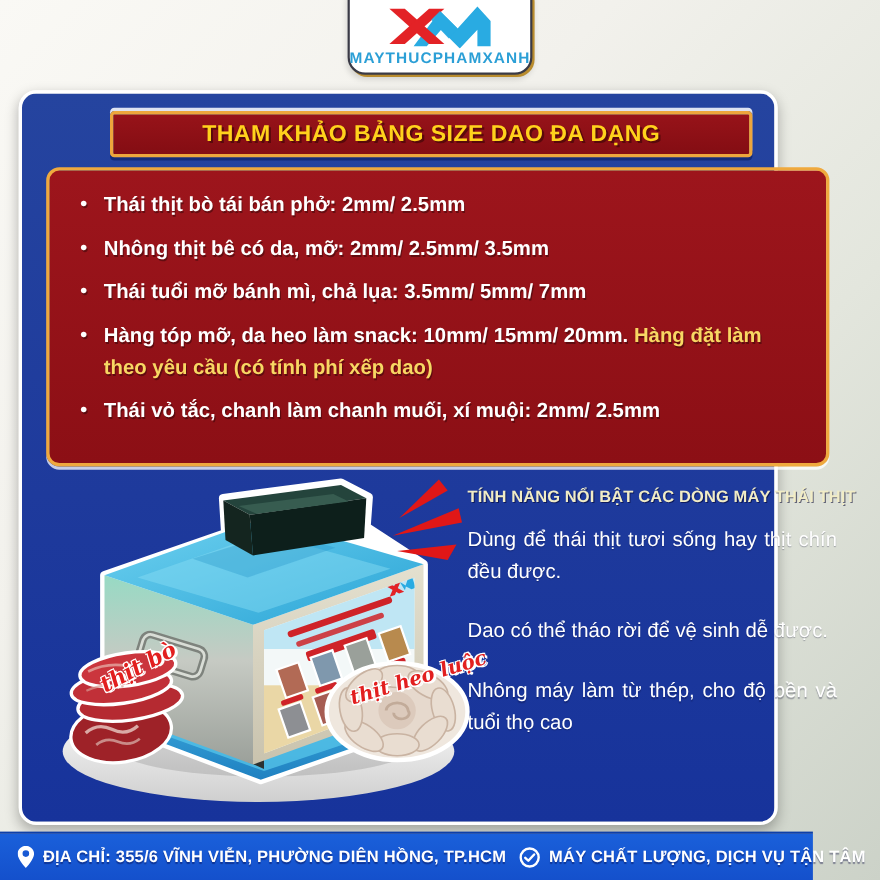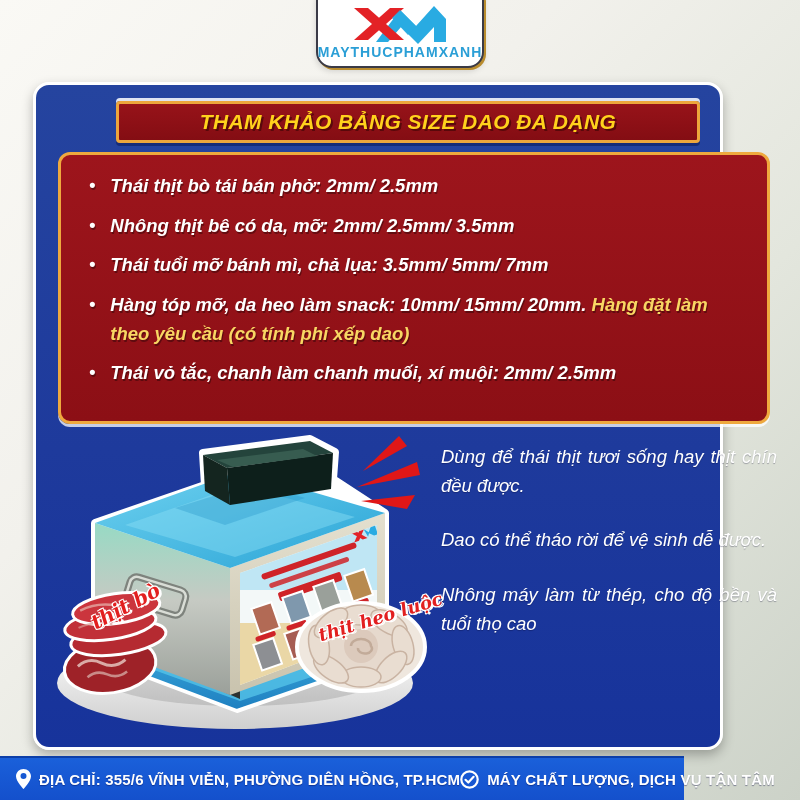--- a/index.html
+++ b/index.html
@@ -12,24 +12,24 @@
   .logo-card{
     position:absolute;left:316px;top:-16px;width:168px;height:84px;
     background:#fff;border:2px solid #3a3a46;border-radius:16px;
     box-shadow:2px 2px 0 #b98c2e, 0 3px 6px rgba(0,0,0,.15);
     display:flex;flex-direction:column;align-items:center;justify-content:flex-end;
     padding-bottom:6px;box-sizing:border-box;z-index:9;
   }
   .logo-text{font-size:14px;font-weight:bold;color:#2b9fd6;letter-spacing:1px;}
   
   .panel{
-    position:absolute;left:33px;top:82px;width:690px;height:668px;box-sizing:border-box;
+    position:absolute;left:17px;top:82px;width:690px;height:668px;box-sizing:border-box;
     background:linear-gradient(180deg,#25449f 0%,#1e3a9c 55%,#17339b 100%);
     border:3px solid #ffffff;border-radius:16px;
-    box-shadow:0 5px 12px rgba(0,0,0,.28);z-index:1;font-style:italic;
+    box-shadow:0 5px 12px rgba(0,0,0,.28);z-index:1;
   }
   
   .banner{
     position:absolute;left:80px;top:16px;width:584px;height:42px;box-sizing:border-box;
     background:linear-gradient(180deg,#971319,#840d13);
     border:3px solid #eda63c;border-radius:4px;
     box-shadow:0 -3px 0 rgba(255,255,255,.85),0 3px 0 rgba(10,25,90,.55);
     display:flex;align-items:center;justify-content:center;
   }
   .banner-text{
@@ -63,25 +63,25 @@
   .machine-wrap{position:absolute;left:55px;top:433px;width:380px;height:300px;z-index:3;}
   .meat-label{
     position:absolute;color:#e21f1f;font-family:"DejaVu Serif",serif;
     font-style:italic;font-weight:bold;font-size:20px;white-space:nowrap;z-index:4;
     text-shadow:-1px -1px 0 #fff,1px -1px 0 #fff,-1px 1px 0 #fff,1px 1px 0 #fff,2px 2px 0 #fff;
   }
   .label-left{left:88px;top:594px;transform:rotate(-28deg);}
   .label-right{left:316px;top:606px;transform:rotate(-17deg);font-size:18px;}
   
   .footer{
-    position:absolute;left:0;top:756px;width:684px;height:44px;box-sizing:border-box;
+    position:absolute;left:0;top:756px;width:739px;height:44px;box-sizing:border-box;
     background:linear-gradient(180deg,#1a60da 0%,#1450cc 100%);
     border-top:2px solid #0d3fa8;
     display:flex;align-items:center;justify-content:space-between;
-    padding:0 16px;z-index:8;
+    padding:0 16px;z-index:8;gap:12px;
   }
   .footer-group{display:flex;align-items:center;gap:8px;}
   .footer-text{color:#fff;font-weight:bold;font-size:15px;letter-spacing:.2px;white-space:nowrap;
                text-shadow:0 1px 1px rgba(0,0,60,.4);}
   .ficon{display:flex;align-items:center;}
 </style>
 </head>
 <body>
 
 <div class="logo-card">
@@ -119,20 +119,21 @@
       <span class="dot">•</span>
       <span class="li-text"><span>Hàng tóp mỡ, da heo làm snack: 10mm/ 15mm/ 20mm. </span><span class="hl">Hàng đặt làm theo yêu cầu (có tính phí xếp dao)</span></span>
     </div>
     <div class="li">
       <span class="dot">•</span>
       <span class="li-text"><span>Thái vỏ tắc, chanh làm chanh muối, xí muội: 2mm/ 2.5mm</span><span class="hl"></span></span>
     </div>
   </div>
 
   <div class="features">
+    <div class="features-heading">TÍNH NĂNG NỔI BẬT CÁC DÒNG MÁY THÁI THỊT</div>
     <p>Dùng để thái thịt tươi sống hay thịt chín đều được.</p>
     <p>Dao có thể tháo rời để vệ sinh dễ được.</p>
     <p>Nhông máy làm từ thép, cho độ bền và tuổi thọ cao</p>
   </div>
 </div>
 
 <div class="machine-wrap">
   <svg width="380" height="300" viewBox="0 0 380 300">
     <defs>
       <linearGradient id="gPlat" x1="0" y1="0" x2="0" y2="1">

